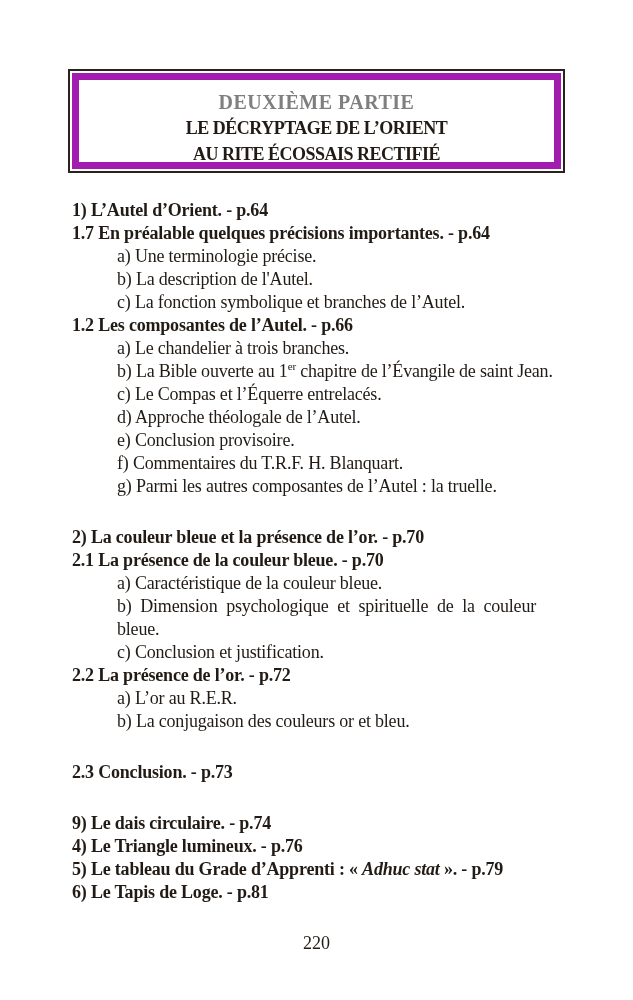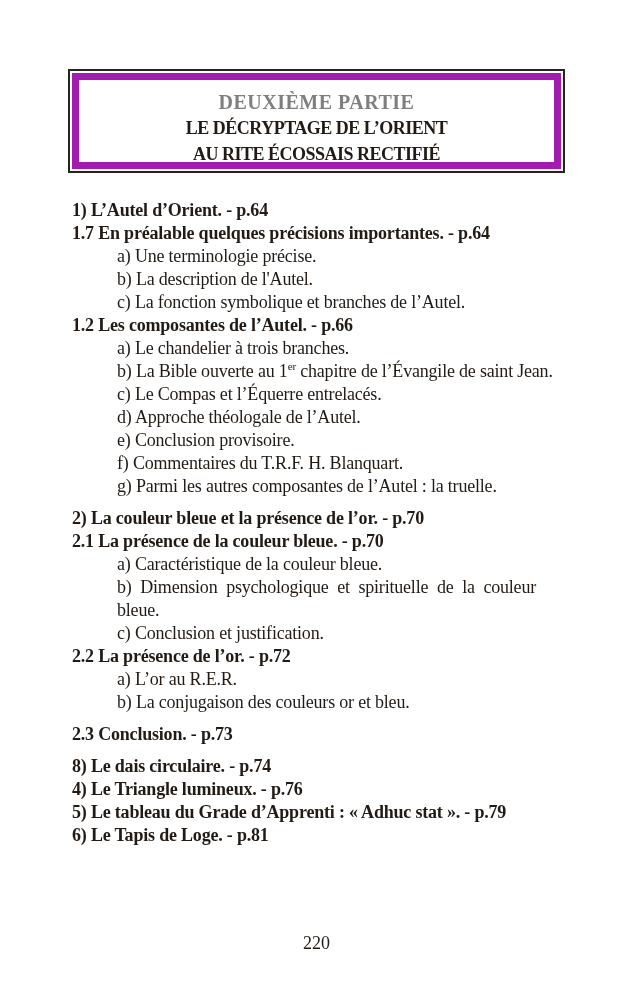--- a/index.html
+++ b/index.html
@@ -50,23 +50,23 @@
     left: 72px;
     top: 199px;
     width: 464px;
     font-size: 18px;
     line-height: 23px;
     letter-spacing: -0.2px;
   }
   .entry.item { font-weight: bold; }
   .entry.sub { padding-left: 45px; text-align: justify; }
   .entry.nowrap { white-space: nowrap; }
-  .entry.gap { margin-top: 9px; }
+  .entry.gap { margin-top: 28px; }
   .entry sup { font-size: 0.62em; line-height: 0; vertical-align: super; }
-  .entry .it { }
+  .entry .it { font-style: italic; }
   .footer {
     position: absolute;
     left: 0;
     top: 933px;
     width: 100%;
     text-align: center;
     font-size: 18px;
     color: #221b15;
   }
 </style>
@@ -99,21 +99,21 @@
     <div class="entry sub">g) Parmi les autres composantes de l’Autel : la truelle.</div>
     <div class="entry item gap">2) La couleur bleue et la présence de l’or. - p.70</div>
     <div class="entry item">2.1 La présence de la couleur bleue. - p.70</div>
     <div class="entry sub">a) Caractéristique de la couleur bleue.</div>
     <div class="entry sub">b) Dimension psychologique et spirituelle de la couleur bleue.</div>
     <div class="entry sub">c) Conclusion et justification.</div>
     <div class="entry item">2.2 La présence de l’or. - p.72</div>
     <div class="entry sub">a) L’or au R.E.R.</div>
     <div class="entry sub">b) La conjugaison des couleurs or et bleu.</div>
     <div class="entry item gap">2.3 Conclusion. - p.73</div>
-    <div class="entry item gap">8) Le dais circulaire. - p.74</div>
+    <div class="entry item gap">9) Le dais circulaire. - p.74</div>
     <div class="entry item">4) Le Triangle lumineux. - p.76</div>
     <div class="entry item"><span>5) Le tableau du Grade d’Apprenti : « </span><span class="it">Adhuc stat</span><span> ». - p.79</span></div>
     <div class="entry item">6) Le Tapis de Loge. - p.81</div>
   </div>
 
   <div class="footer">220</div>
 
 </div>
 
 </body></html>

